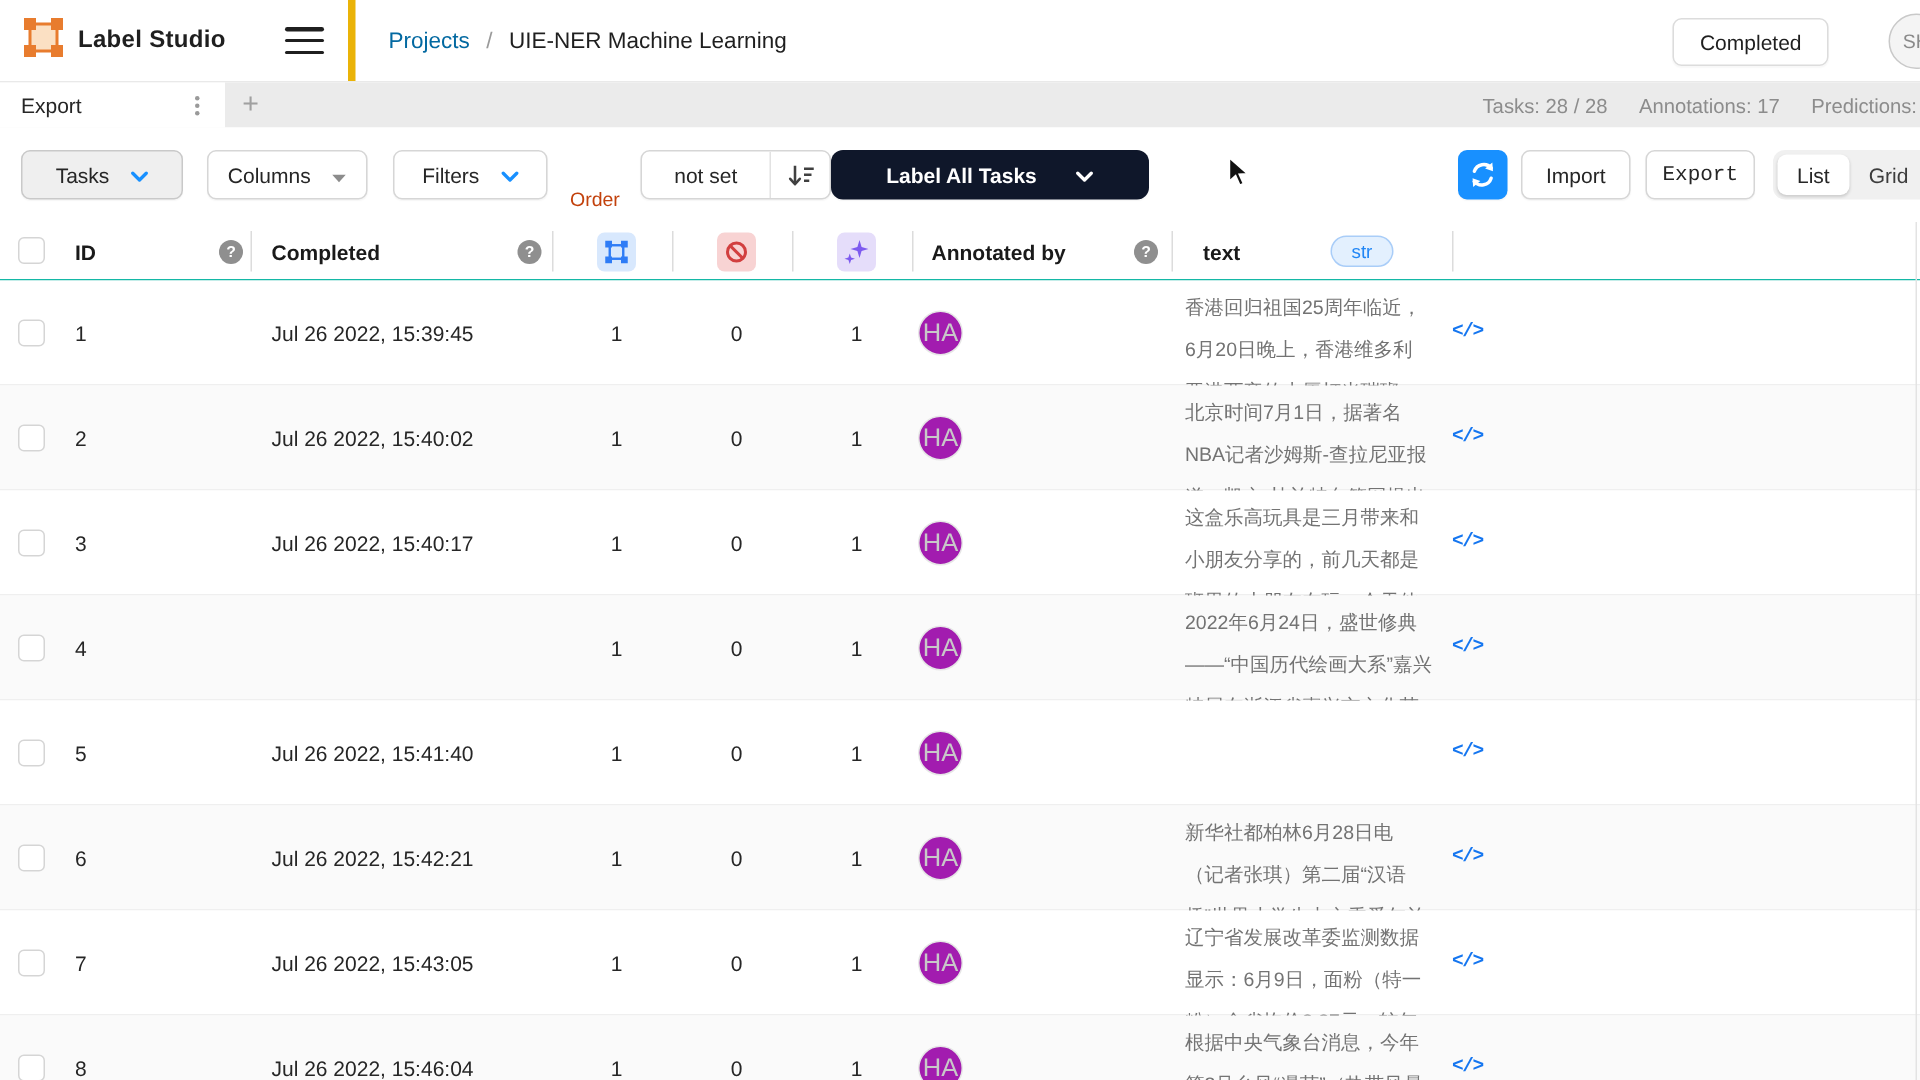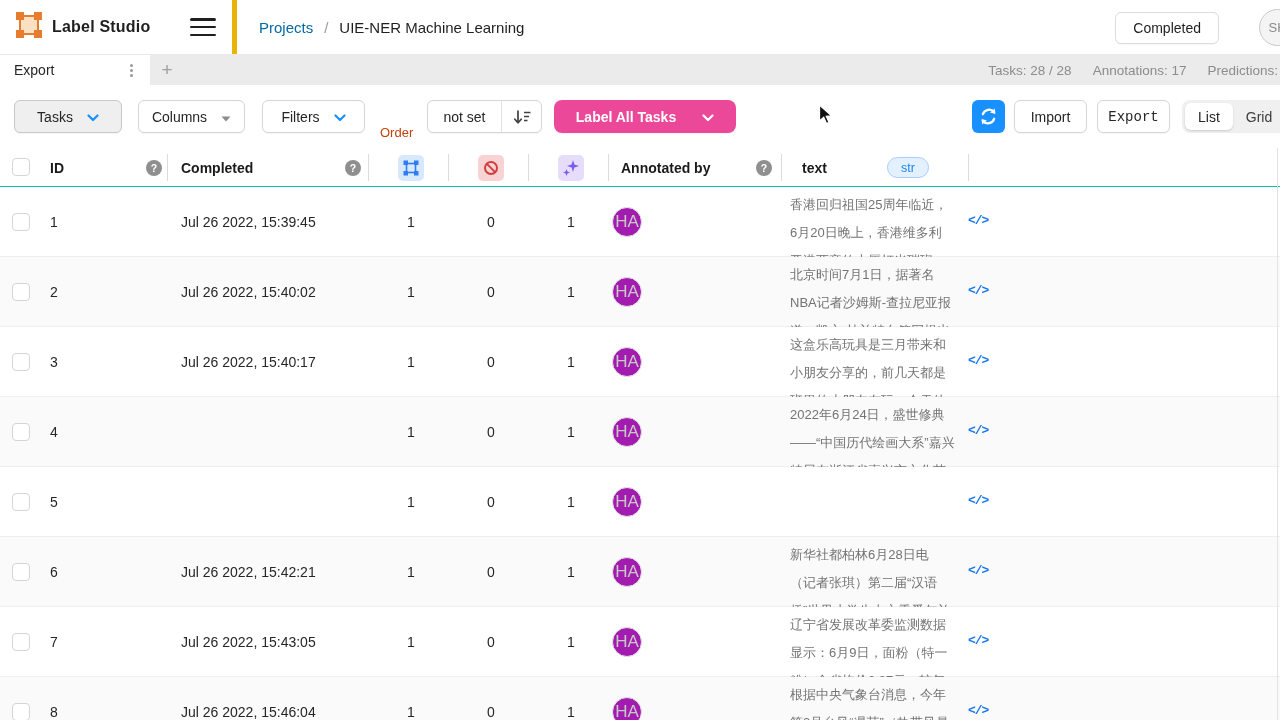--- a/index.html
+++ b/index.html
@@ -28,24 +28,24 @@
   .tab-add { position:absolute; left:158px; top:6px; width:18px; height:18px; color:#a0a0a0; font-size:19px; line-height:17px; text-align:center; cursor:pointer; }
   .counters { position:absolute; right:2px; top:0; height:30px; display:flex; align-items:center; gap:21px; font-size:13.5px; color:#8c8c8c; white-space:nowrap; }
 
   
   .toolbar { position:absolute; top:85px; left:0; width:1280px; height:63px; background:#fff; }
   .tbtn { position:absolute; top:15px; height:33px; border-radius:6px; font-size:14px; color:#262626; display:flex; align-items:center; justify-content:center; cursor:pointer; background:#fff; border:1px solid #d6d6d6; box-shadow:0 1px 1px rgba(0,0,0,.04); }
   .btn-tasks   { left:14px;  width:108px; background:#efefef; border-color:#c9c9c9; gap:14px; }
   .btn-columns { left:138px; width:107px; gap:14px; }
   .btn-filters { left:262px; width:103px; gap:14px; }
   .order-label { position:absolute; left:380px; top:31px; height:33px; display:flex; align-items:center; font-size:13px; color:#c2410c;text-align:right; }
-  .order-box { left:427px; width:115px; padding:0; overflow:hidden; }
+  .order-box { left:427px; width:127px; padding:0; overflow:hidden; }
   .order-value { flex:1; text-align:center; font-size:14px; color:#262626; }
   .order-sort { width:40px; height:100%; border-left:1px solid #e2e2e2; display:flex; align-items:center; justify-content:center; cursor:pointer; }
-  .btn-labelall { left:554px; width:182px; background:#ec4899; border:none; border-radius:8px; color:#fff; font-weight:700; gap:26px; }
+  .btn-labelall { left:554px; width:212px; background:#0f172a; border:none; border-radius:8px; color:#fff; font-weight:700; gap:26px; }
   .btn-refresh { left:972px; width:33px; background:#1890ff; border:none; border-radius:6px; }
   .btn-import { left:1014px; width:73px; }
   .btn-export { left:1097px; width:73px;font-family:Liberation Mono, monospace; }
   .view-toggle { position:absolute; left:1182px; top:15px; height:33px; width:116px; background:#f0f0f0; border-radius:8px; display:flex; align-items:center; padding:3px; }
   .seg { height:27px; padding:0 13px; border-radius:6px; font-size:14px; display:flex; align-items:center; cursor:pointer; color:#262626; }
   .seg.active { background:#fff; box-shadow:0 1px 2px rgba(0,0,0,.15); }
   .seg.inactive { color:#3d3d3d; }
 
   
   .thead { position:absolute; top:148px; left:0; width:1280px; height:39px; background:#fff; border-bottom:1px solid #14b8a6; font-weight:700; }
@@ -298,20 +298,21 @@
     <span class="avatar">HA</span>
     <span class="cell text-cell">2022年6月24日，盛世修典
 ——“中国历代绘画大系”嘉兴
 特展在浙江省嘉兴市文化艺</span>
     <span class="code-icon">&lt;/&gt;</span>
   </div>
 
   <div class="trow">
     <span class="cb"></span>
     <span class="cell id-cell">5</span>
+    <span class="cell completed-cell">Jul 26 2022, 15:41:40</span>
     <span class="cell num ann-cell">1</span>
     <span class="cell num cancel-cell">0</span>
     <span class="cell num pred-cell">1</span>
     <span class="avatar">HA</span>
     <span class="code-icon">&lt;/&gt;</span>
   </div>
 
   <div class="trow">
     <span class="cb"></span>
     <span class="cell id-cell">6</span>

